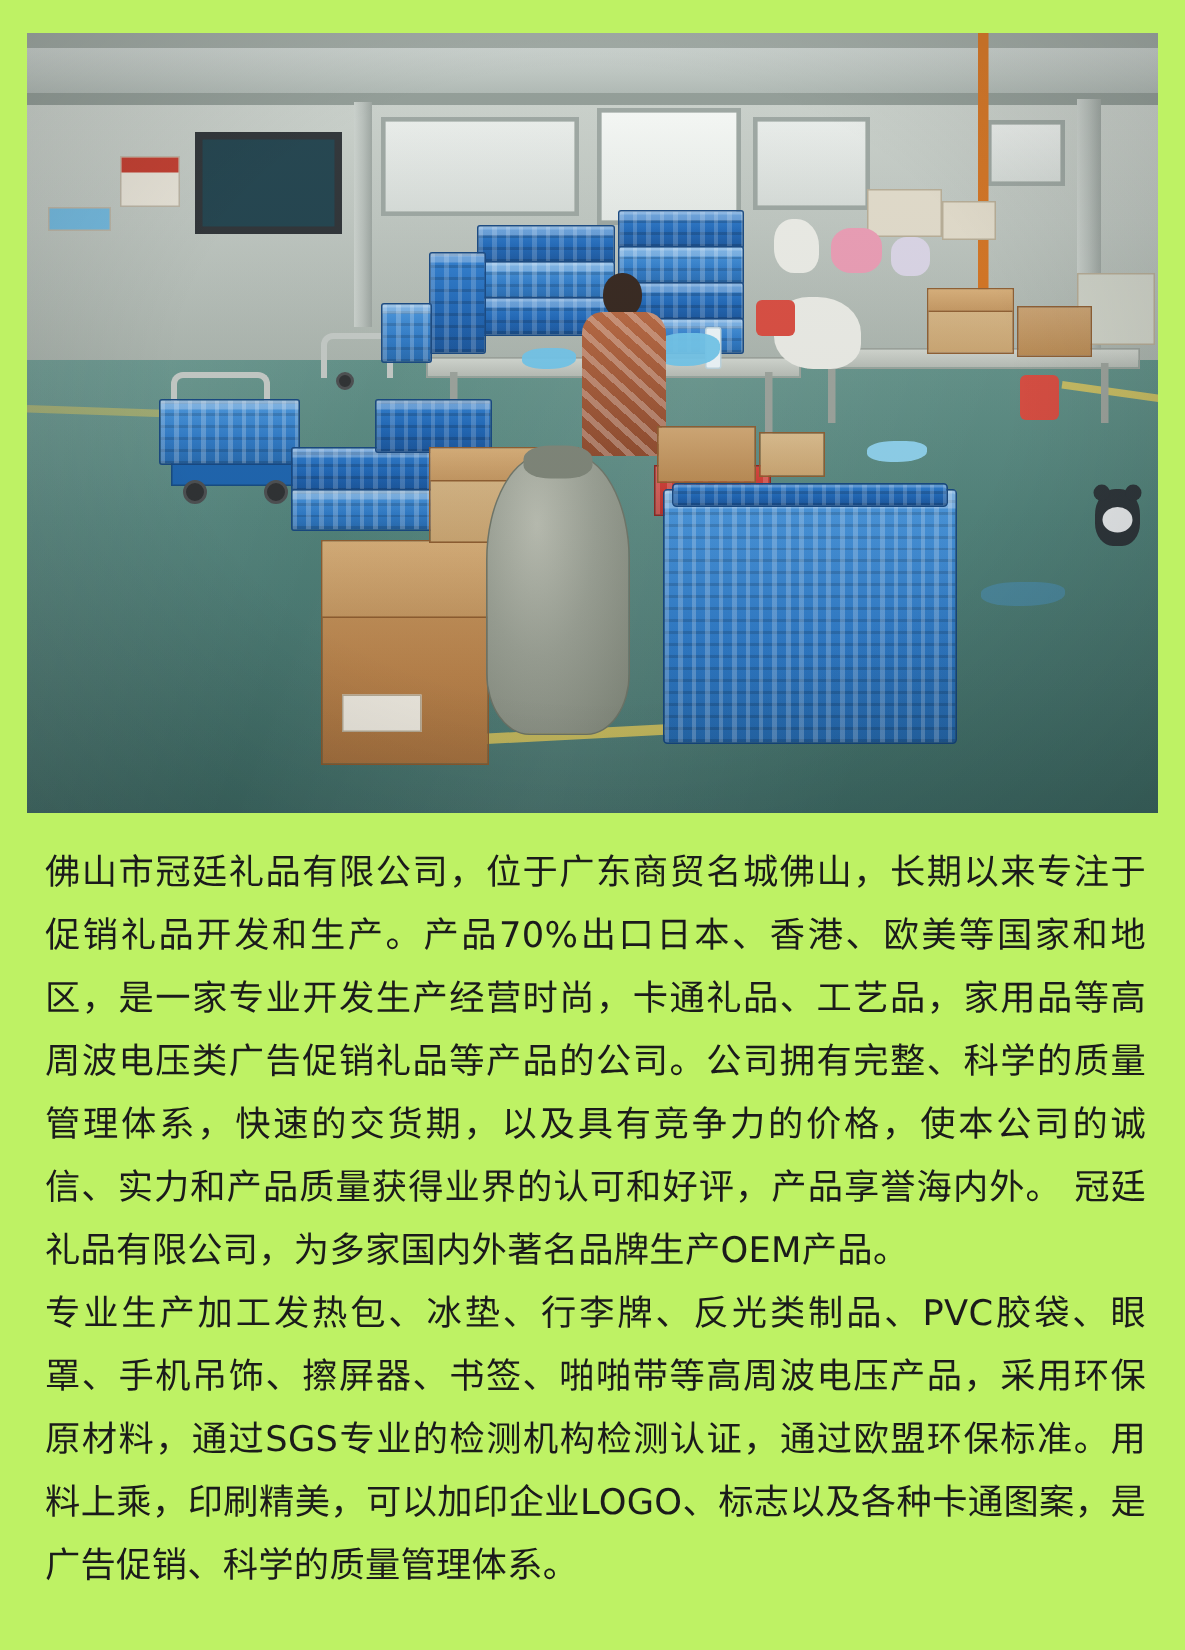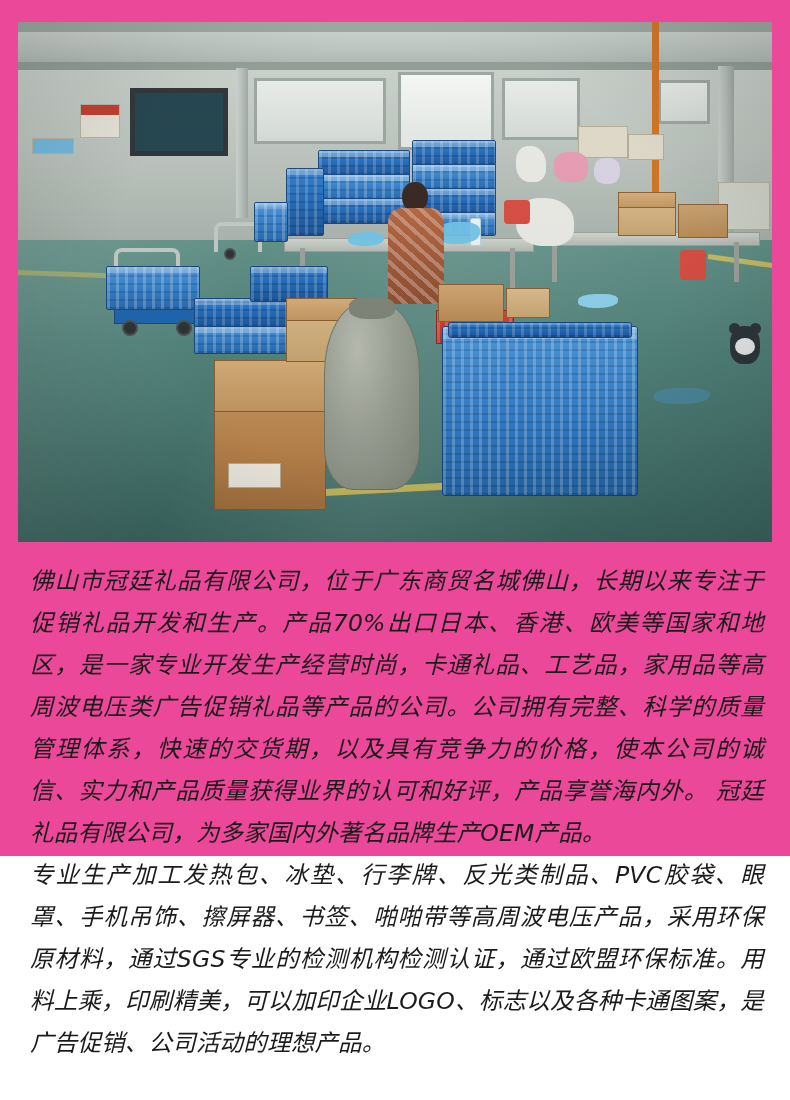--- a/index.html
+++ b/index.html
@@ -10,25 +10,24 @@
   }
   body {
     width: 790px;
     height: 1100px;
     font-family: "Liberation Sans", "DejaVu Sans", sans-serif;
     color: #1a1a1a;
     overflow: hidden;
   }
   .page {
     width: 790px;
-    height: 856px;
+    height: 1100px;
     position: relative;
-    background: #ec4899;
-    box-sizing: border-box;
-    font-style: italic;
+    background: #bef264;
+    box-sizing: border-box;
   }
 
   
   .photo-wrap {
     position: absolute;
     left: 18px;
     top: 22px;
     width: 754px;
     height: 520px;
     overflow: hidden;
@@ -403,16 +402,16 @@
       <div class="cloth-blue" style="left:636px; top:366px; width:56px; height:16px; background:#4a8fb5; opacity:.6;"></div>
       <div class="cloth-blue" style="left:560px; top:272px; width:40px; height:14px; background:#8fd3ef;"></div>
 
       <div class="photo-tone"></div>
       <div class="vignette"></div>
     </div>
   </div>
 
   <div class="body-text">
     <p>佛山市冠廷礼品有限公司，位于广东商贸名城佛山，长期以来专注于促销礼品开发和生产。产品70%出口日本、香港、欧美等国家和地区，是一家专业开发生产经营时尚，卡通礼品、工艺品，家用品等高周波电压类广告促销礼品等产品的公司。公司拥有完整、科学的质量管理体系，快速的交货期，以及具有竞争力的价格，使本公司的诚信、实力和产品质量获得业界的认可和好评，产品享誉海内外。 冠廷礼品有限公司，为多家国内外著名品牌生产OEM产品。</p>
-    <p>专业生产加工发热包、冰垫、行李牌、反光类制品、PVC胶袋、眼罩、手机吊饰、擦屏器、书签、啪啪带等高周波电压产品，采用环保原材料，通过SGS专业的检测机构检测认证，通过欧盟环保标准。用料上乘，印刷精美，可以加印企业LOGO、标志以及各种卡通图案，是广告促销、公司活动的理想产品。</p>
+    <p>专业生产加工发热包、冰垫、行李牌、反光类制品、PVC胶袋、眼罩、手机吊饰、擦屏器、书签、啪啪带等高周波电压产品，采用环保原材料，通过SGS专业的检测机构检测认证，通过欧盟环保标准。用料上乘，印刷精美，可以加印企业LOGO、标志以及各种卡通图案，是广告促销、科学的质量管理体系。</p>
   </div>
 
 </div>
 
 </body></html>

